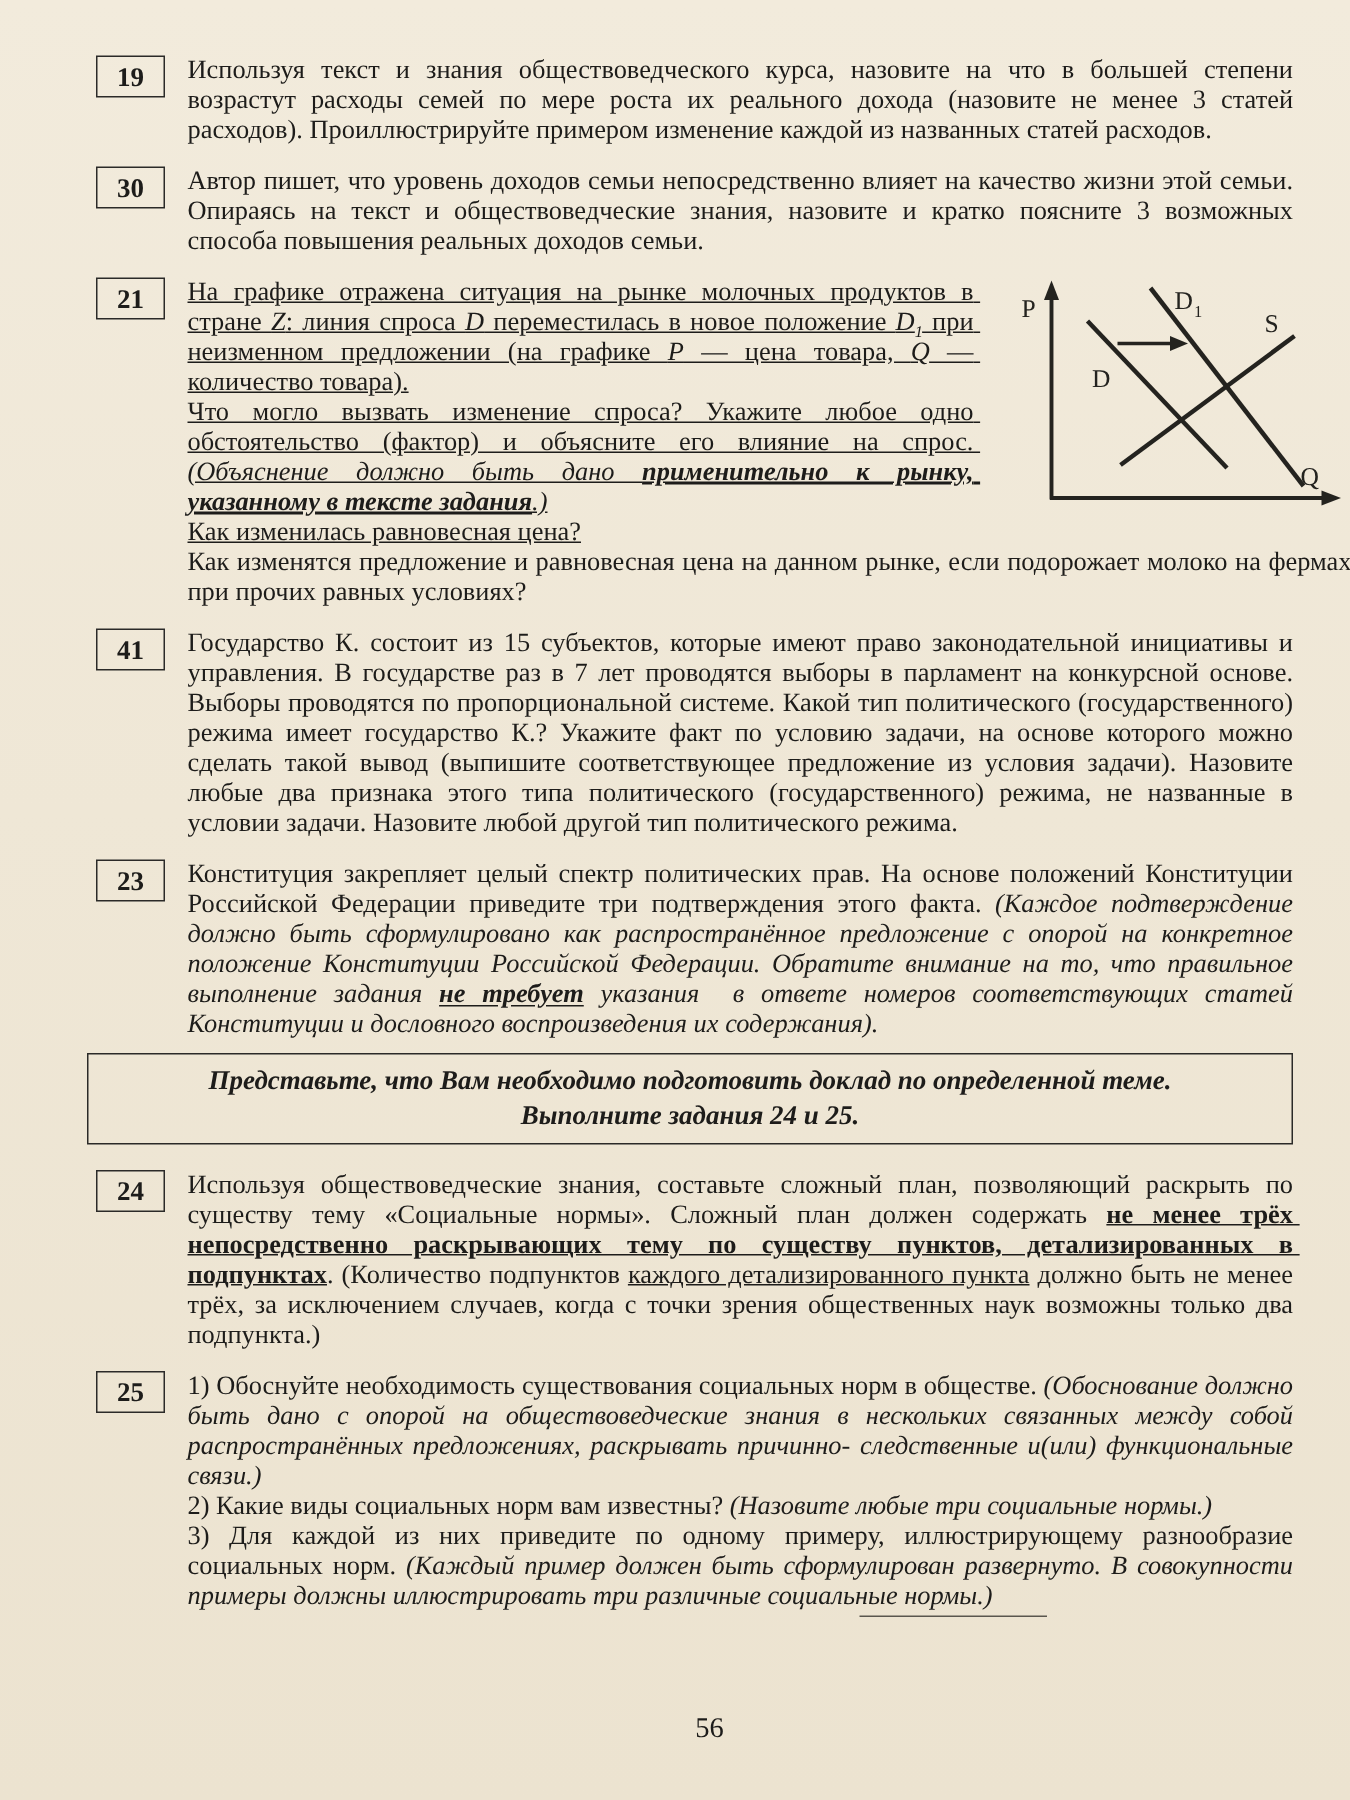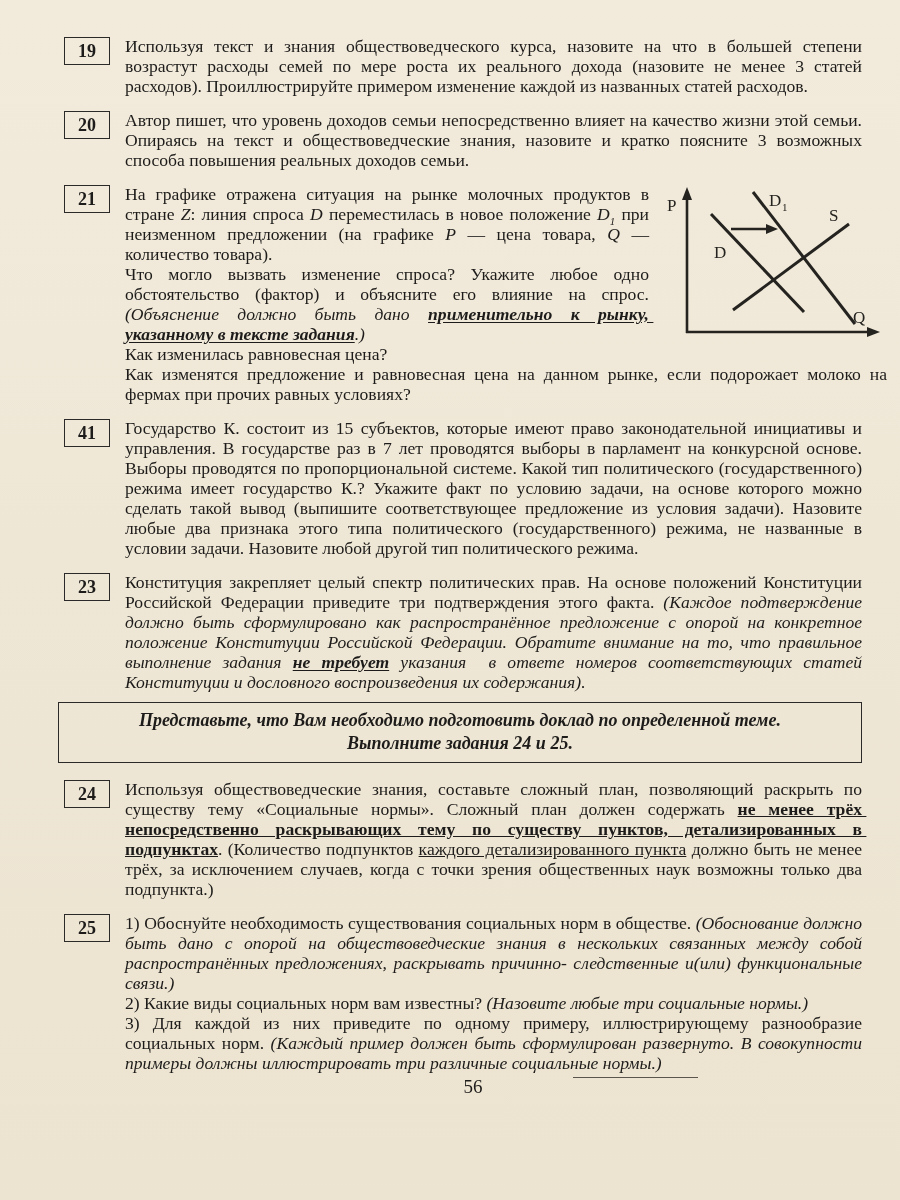--- a/index.html
+++ b/index.html
@@ -24,58 +24,58 @@
   }
   .qbody{flex:1;font-size:17.6px;line-height:20px;text-align:justify;}
   .para{margin:0;}
   .run{white-space:pre-wrap;}
   .run.i{font-style:italic;}
   .run.u{text-decoration:underline;}
   .run.bu{font-weight:bold;text-decoration:underline;}
   .run.biu{font-weight:bold;font-style:italic;text-decoration:underline;text-underline-offset:2px;}
   sub.run{font-size:0.62em;line-height:0;}
   
-  .q21-row{display:flex;gap:10px;}
+  .q21-row{display:flex;gap:24px;text-decoration:underline;}
   .q21-text{width:524px;flex:none;}
   .graph-fig{flex:1;margin:0;padding:0;}
   .graph-fig svg{display:block;}
   
   .notice{
     border:1.7px solid #2b2a28;
     margin:0 0 16px -6px;
     padding:6px 12px 7px;
     text-align:center;
     font-weight:bold;font-style:italic;
     font-size:18px;line-height:23px;
   }
   .end-rule{
     position:absolute;left:573px;top:1077px;width:125px;height:0;
     border-top:1.6px solid #5a564e;
   }
   .page-num{
-    position:absolute;left:420px;top:1076px;width:106px;
+    position:absolute;left:420px;top:1142px;width:106px;
     text-align:center;font-size:19px;
   }
   .graph-line{stroke:#24231f;fill:none;}
   .graph-label{font-family:"Liberation Serif","DejaVu Serif",serif;fill:#24231f;}
 </style>
 </head>
 <body>
 
 <div class="page">
 
   <section class="q">
     <div class="qnum">19</div>
     <div class="qbody">
         <div class="para"><span class="run">Используя текст и знания обществоведческого курса, назовите на что в большей степени возрастут расходы семей по мере роста их реального дохода (назовите не менее 3 статей расходов). Проиллюстрируйте примером изменение каждой из названных статей расходов.</span></div>
       </div>
   </section>
 
   <section class="q">
-    <div class="qnum">20</div>
+    <div class="qnum">30</div>
     <div class="qbody">
         <div class="para"><span class="run">Автор пишет, что уровень доходов семьи непосредственно влияет на качество жизни этой семьи. Опираясь на текст и обществоведческие знания, назовите и кратко поясните 3 возможных способа повышения реальных доходов семьи.</span></div>
       </div>
   </section>
 
   <section class="q">
     <div class="qnum">21</div>
     <div class="qbody">
       <div class="q21-row">
         <div class="q21-text">

